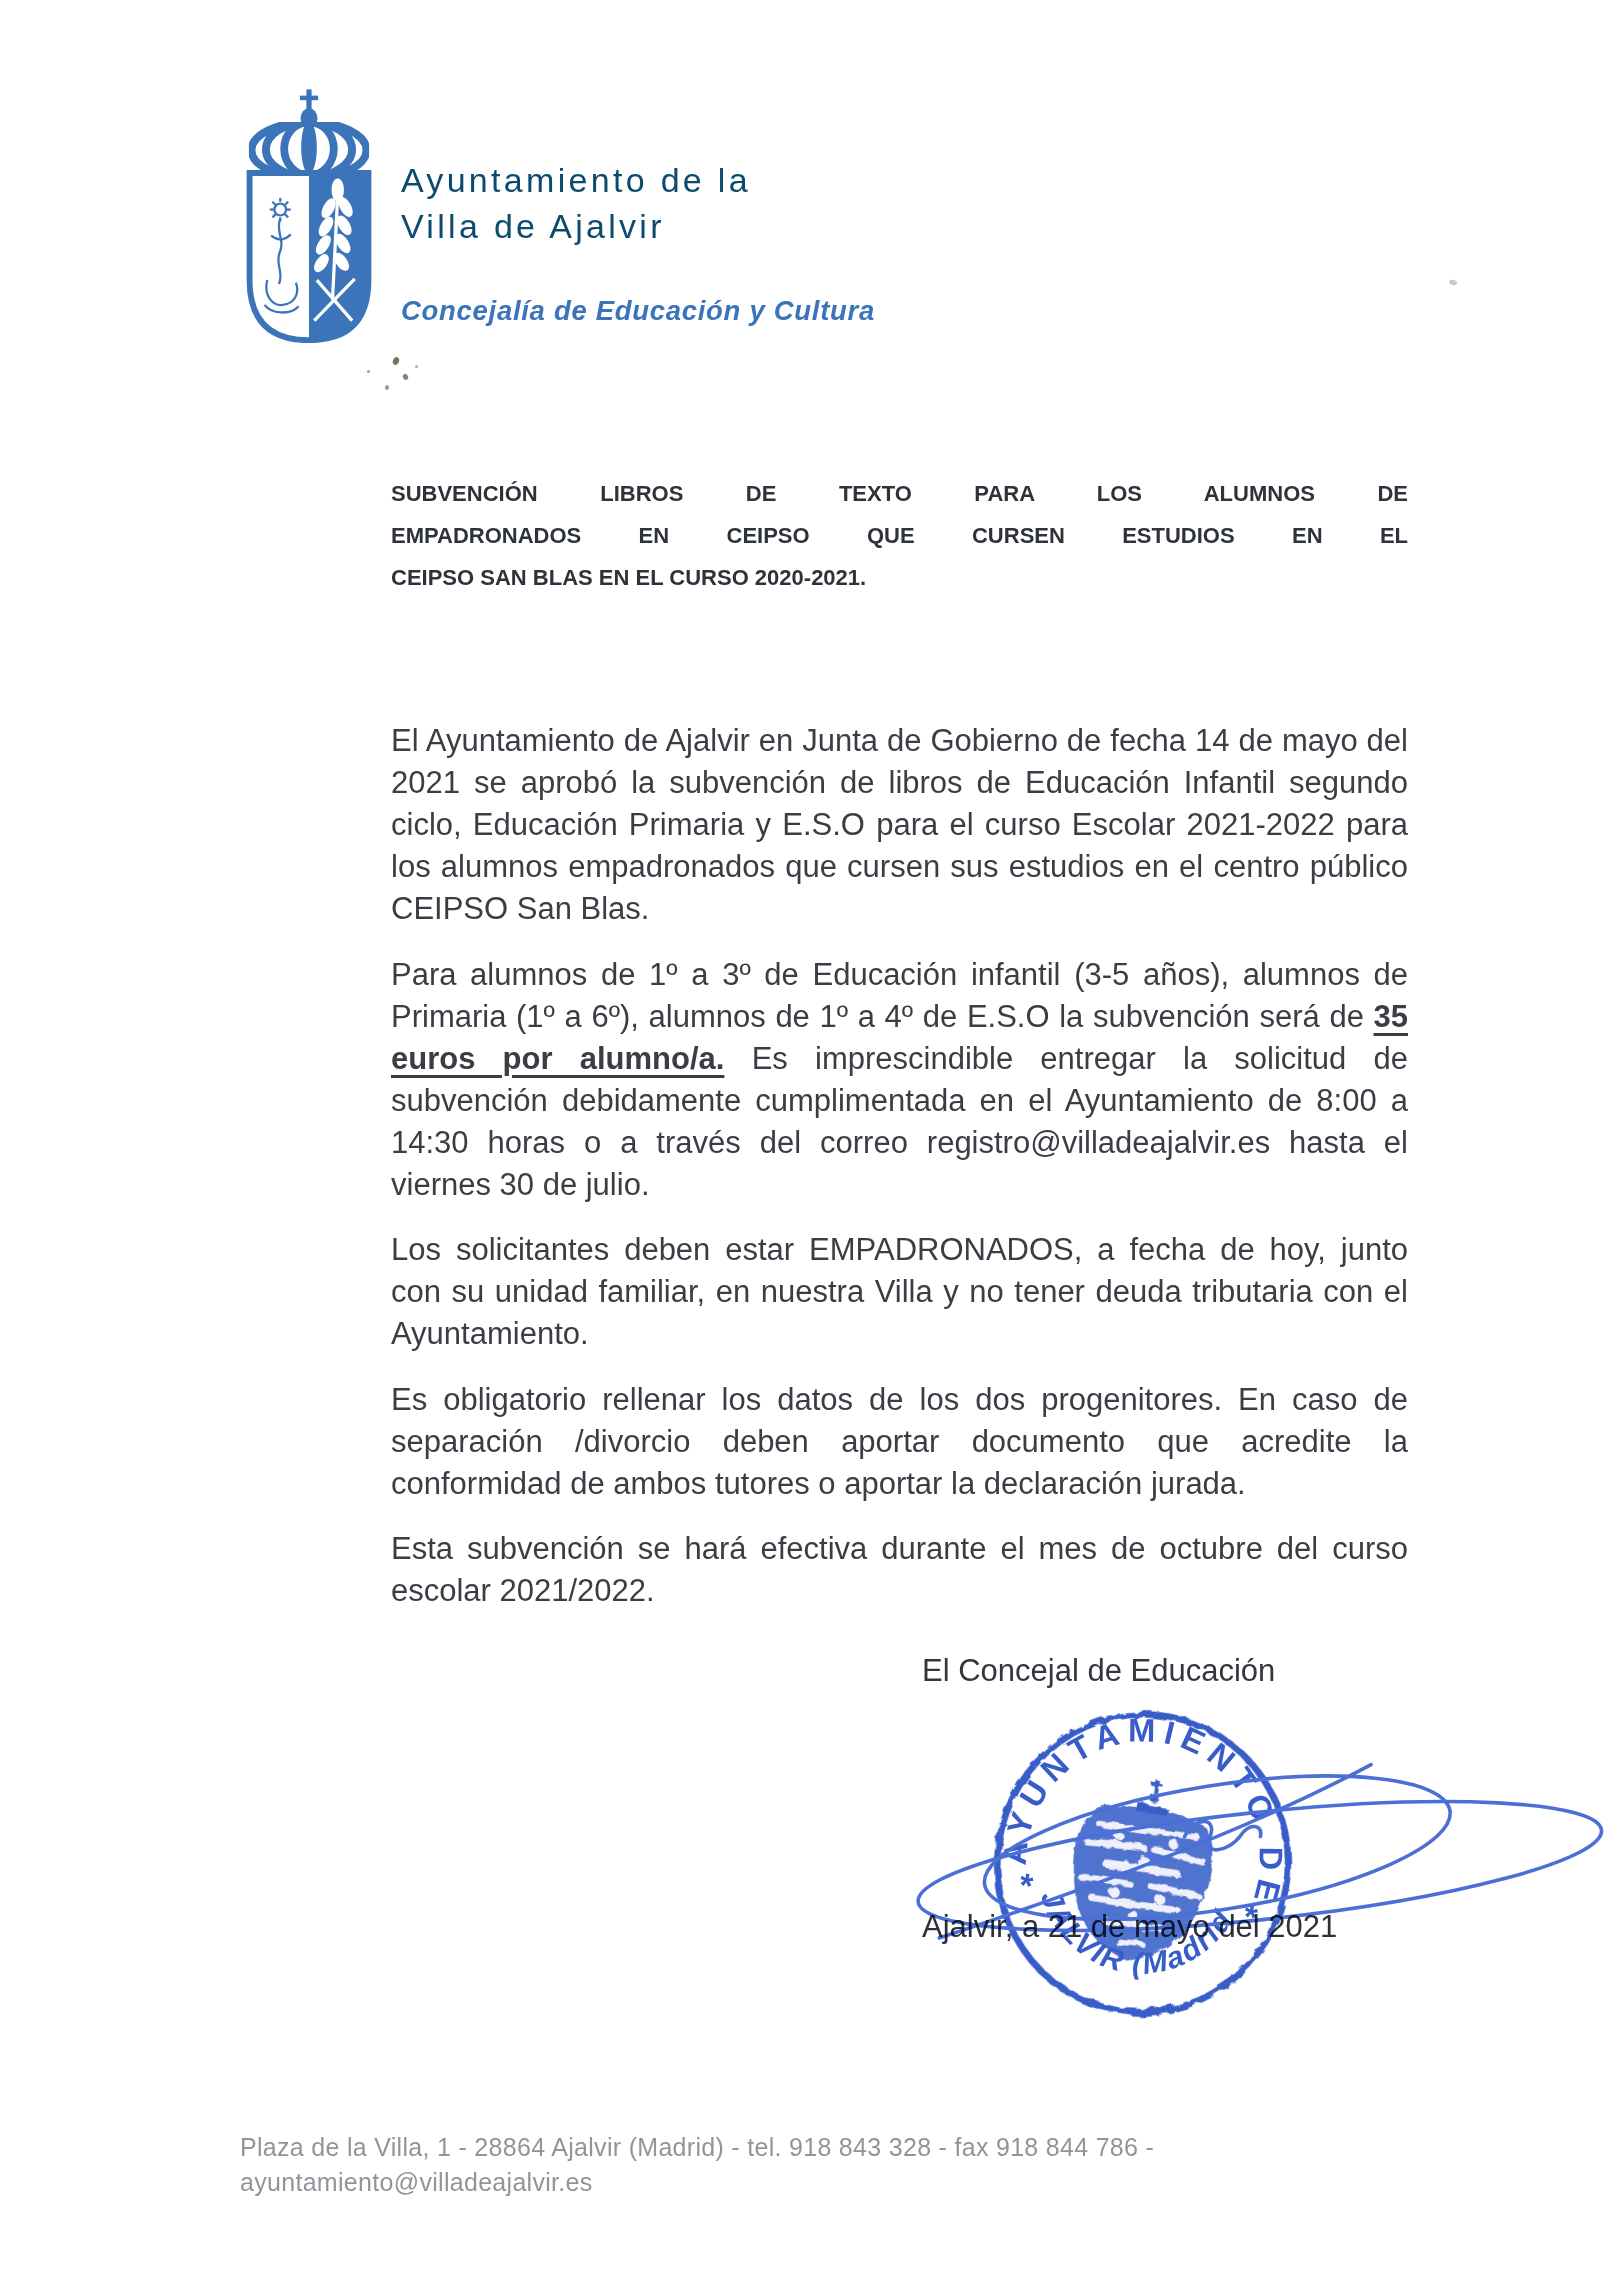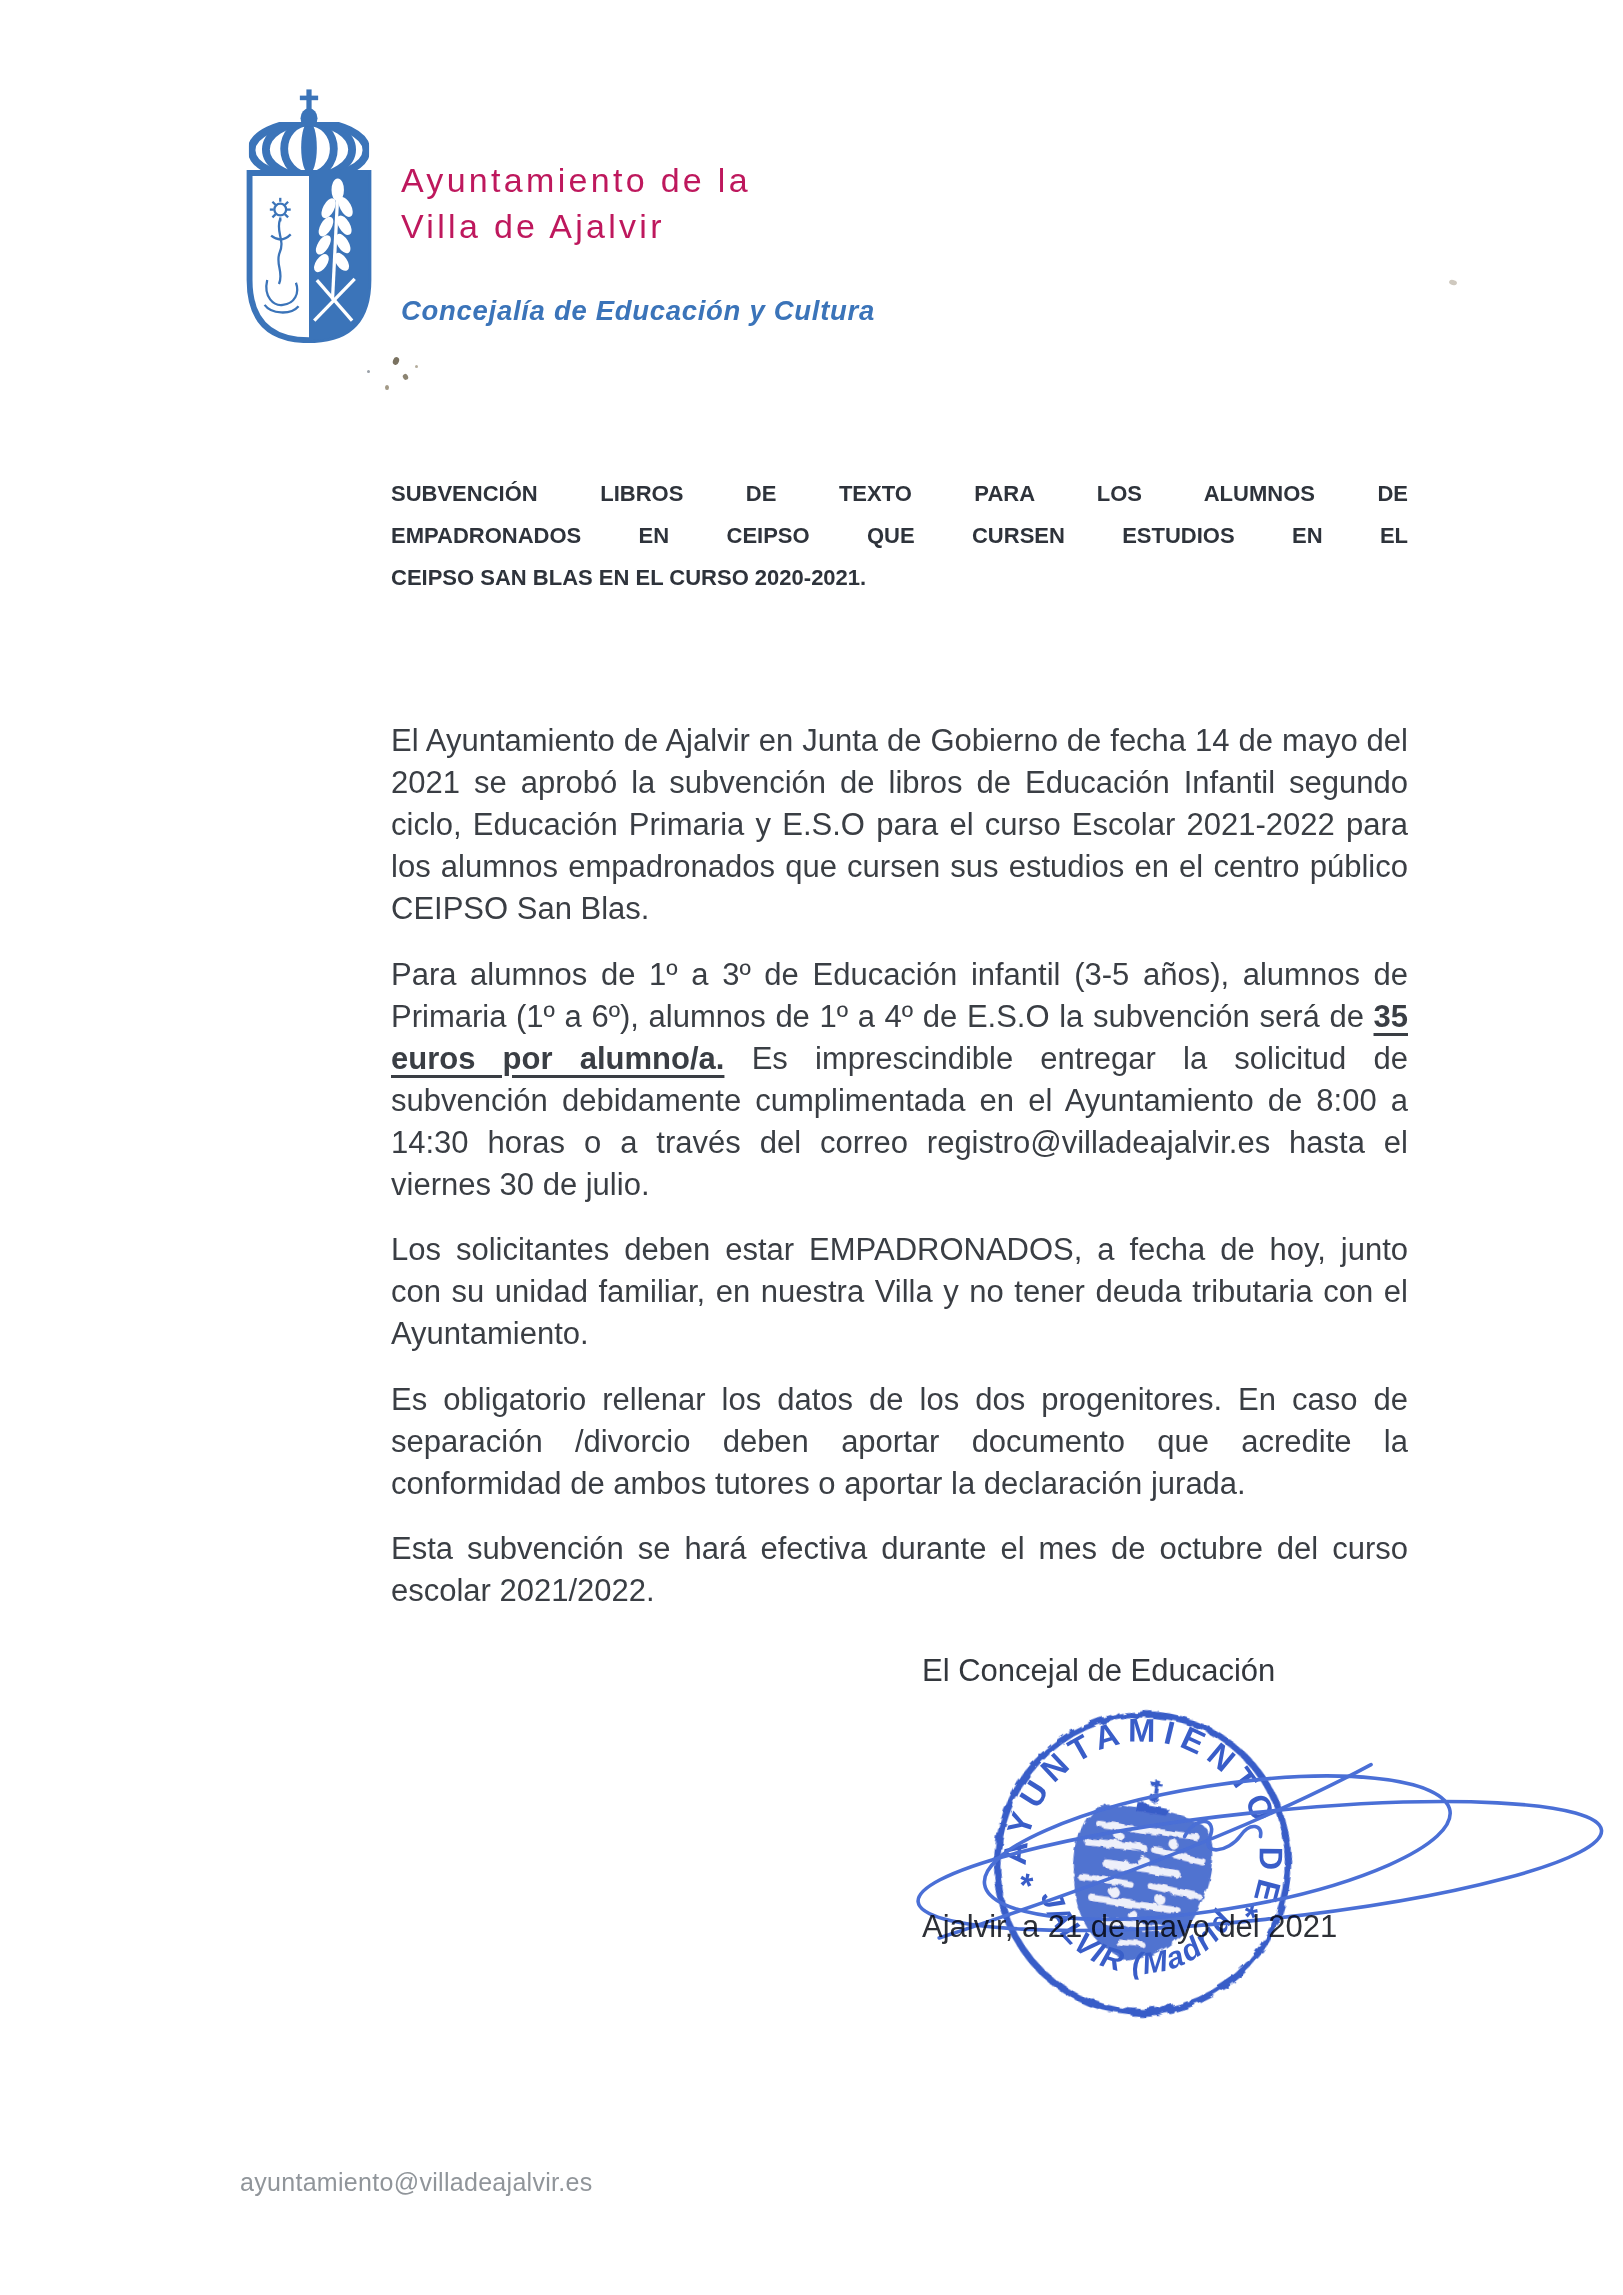--- a/index.html
+++ b/index.html
@@ -8,21 +8,21 @@
     width:1623px;height:2295px;
     margin:0 auto;
     background:#ffffff;
     font-family:"Liberation Sans", sans-serif;
     overflow:hidden;
   }
   
   .logo{position:absolute;left:245px;top:84px;width:128px;height:259px;}
   .org-line{
     position:absolute;left:401px;
-    color:#be185d;font-size:34px;letter-spacing:3.3px;font-weight:400;
+    color:#0c4a6e;font-size:34px;letter-spacing:3.3px;font-weight:400;
     white-space:nowrap;
   }
   .org-line.l1{top:161px;}
   .org-line.l2{top:207px;}
   .dept-line{
     position:absolute;left:401px;top:295px;
     color:#3b74b9;font-size:27.5px;font-weight:700;font-style:italic;
     letter-spacing:0.7px;white-space:nowrap;
   }
   
@@ -212,16 +212,17 @@
     </g>
 
     <g fill="none" stroke="#4a6fd6" stroke-width="5.5" stroke-linecap="round">
       <ellipse cx="585" cy="290" rx="525" ry="82" transform="rotate(-6 585 290)"></ellipse>
       <ellipse cx="520" cy="262" rx="360" ry="95" transform="rotate(-9 520 262)"></ellipse>
       <path d="M95,400 C300,332 560,240 755,135"></path>
       <path d="M470,245 c18,-34 52,-28 38,2 c-12,26 28,24 48,-4 c14,-20 34,-16 30,2"></path>
     </g>
   </svg>
 
+  <div class="footer-line f1">Plaza de la Villa, 1 - 28864 Ajalvir (Madrid) - tel. 918 843 328 - fax 918 844 786 -</div>
   <div class="footer-line f2">ayuntamiento@villadeajalvir.es</div>
 
 </div>
 
 
 </body></html>

